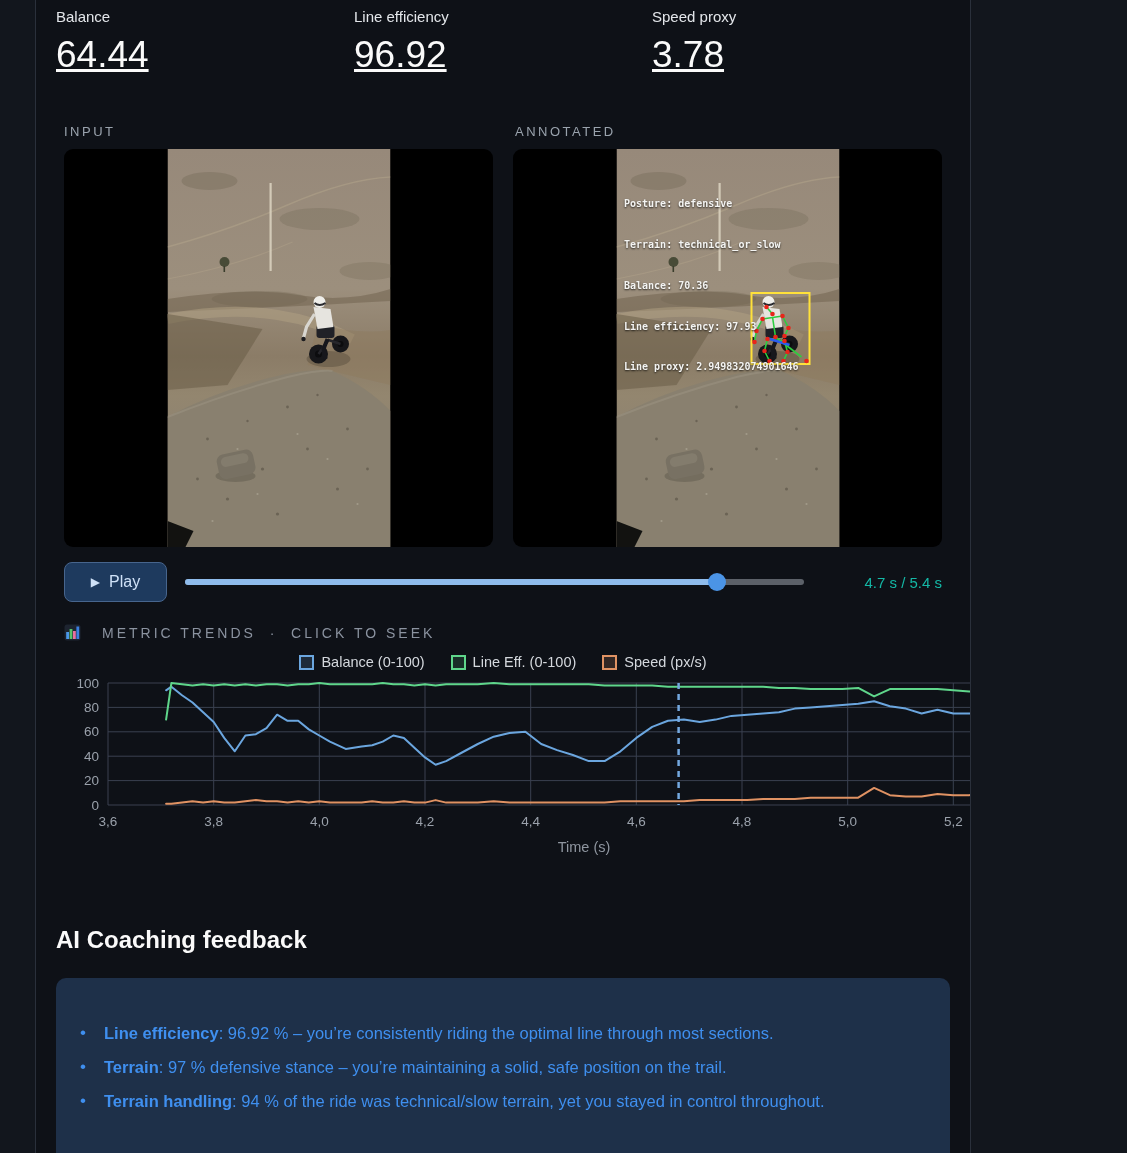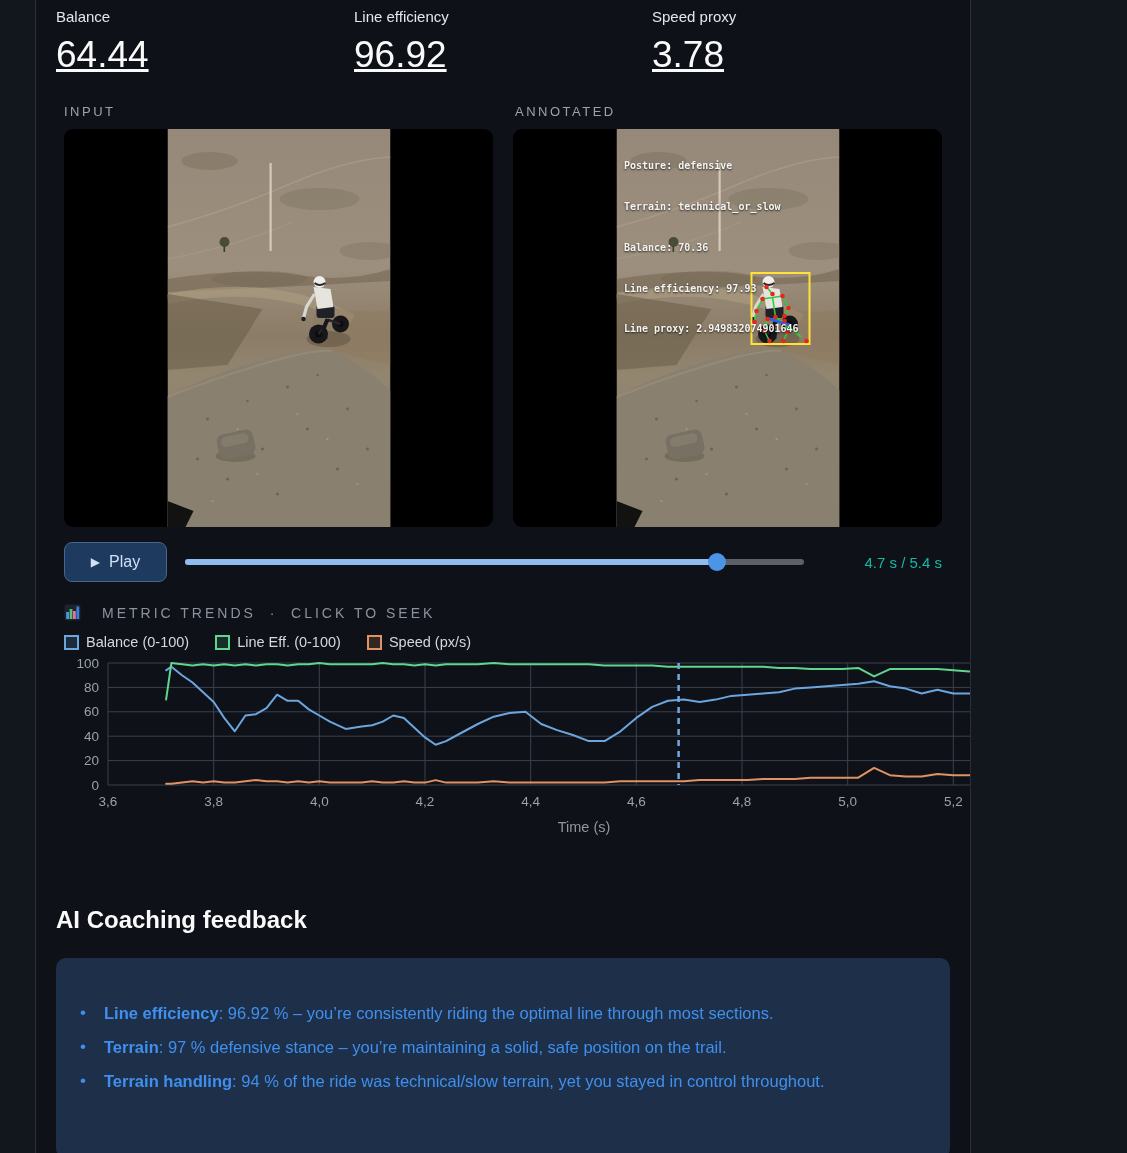--- a/index.html
+++ b/index.html
@@ -16,44 +16,44 @@
     padding-top:8px;overflow:hidden;
   }
   .px{padding-left:20px;padding-right:20px;}
   
   .metrics{display:flex;}
   .metric{width:344px;}
   .metric-label{font-size:15px;color:#e3e6ea;}
   .metric-value{font-size:37px;color:#fafafa;margin-top:9px;font-weight:400;text-decoration:underline;}
   
   .panel-area{padding:0 28px;}
-  .panel-labels{display:flex;gap:24px;margin-top:28px;}
+  .panel-labels{display:flex;gap:24px;margin-top:48px;}
   .panel-label{width:497px;font-size:13px;letter-spacing:2.5px;color:#9aa3ad;}
   .panels{display:flex;gap:20px;margin-top:10px;}
   .video-panel{width:497px;height:398px;background:#000;border-radius:9px;position:relative;overflow:hidden;}
   .video{position:absolute;left:50%;transform:translateX(-50%);top:0;width:223px;height:398px;}
   .video svg{display:block;width:223px;height:398px;}
-  .overlay-text{position:absolute;top:3px;left:8px;
+  .overlay-text{position:absolute;top:21px;left:8px;
     font-family:"DejaVu Sans Mono", monospace;font-size:10px;font-weight:700;
     color:#f4f4f2;line-height:13.6px;white-space:pre;text-shadow:0 1px 2px rgba(0,0,0,.75);}
   
   .player{display:flex;align-items:center;gap:18px;margin-top:15px;height:40px;}
   .play-btn{width:101px;height:38px;flex:0 0 auto;background:#1e3a5e;border:1px solid #47658d;border-radius:8px;
     color:#cfe1f7;font-size:16px;display:flex;align-items:center;justify-content:center;gap:9px;cursor:pointer;
     font-family:"Liberation Sans", sans-serif;}
   .play-icon{font-size:12px;line-height:1;}
   .slider{flex:1;position:relative;height:18px;}
   .slider-track{position:absolute;top:6px;left:0;right:0;height:6px;background:#5c6169;border-radius:3px;}
   .slider-fill{position:absolute;top:6px;left:0;height:6px;background:#8fbcec;border-radius:3px;}
   .slider-thumb{position:absolute;top:0;width:18px;height:18px;margin-left:-9px;border-radius:50%;background:#4b94e6;}
   .time-label{flex:0 0 auto;width:120px;text-align:right;color:#14b8a6;font-size:15px;white-space:pre;}
   
   .trends-header{display:flex;align-items:center;gap:21px;margin-top:22px;color:#8b93a0;
     font-size:14px;letter-spacing:3px;white-space:pre;}
-  .legend{display:flex;gap:26px;margin-top:13px;font-size:14.5px;color:#d4d8dd;align-items:center;}
+  .legend{display:flex;justify-content:center;gap:26px;margin-top:13px;font-size:14.5px;color:#d4d8dd;align-items:center;}
   .legend-item{display:flex;align-items:center;gap:7px;cursor:pointer;}
   .legend-box{width:15px;height:15px;border:2px solid;box-sizing:border-box;}
   #chart{margin-top:3px;display:block;}
   
   .heading{margin:56px 0 0 0;font-size:24px;line-height:30px;font-weight:700;color:#fafafa;}
   .card{margin:23px 20px 0 20px;background:#1e3049;border-radius:10px;padding:20px 18px;height:200px;box-sizing:border-box;}
   .card-title{color:#3f8fef;font-weight:700;font-size:17px;}
   .bullets{margin-top:26px;}
   .bullet{position:relative;padding-left:30px;margin-bottom:15px;color:#3f8fef;font-size:16.5px;line-height:19px;}
   .bullet .dot{position:absolute;left:6px;top:-1px;font-size:17px;}

